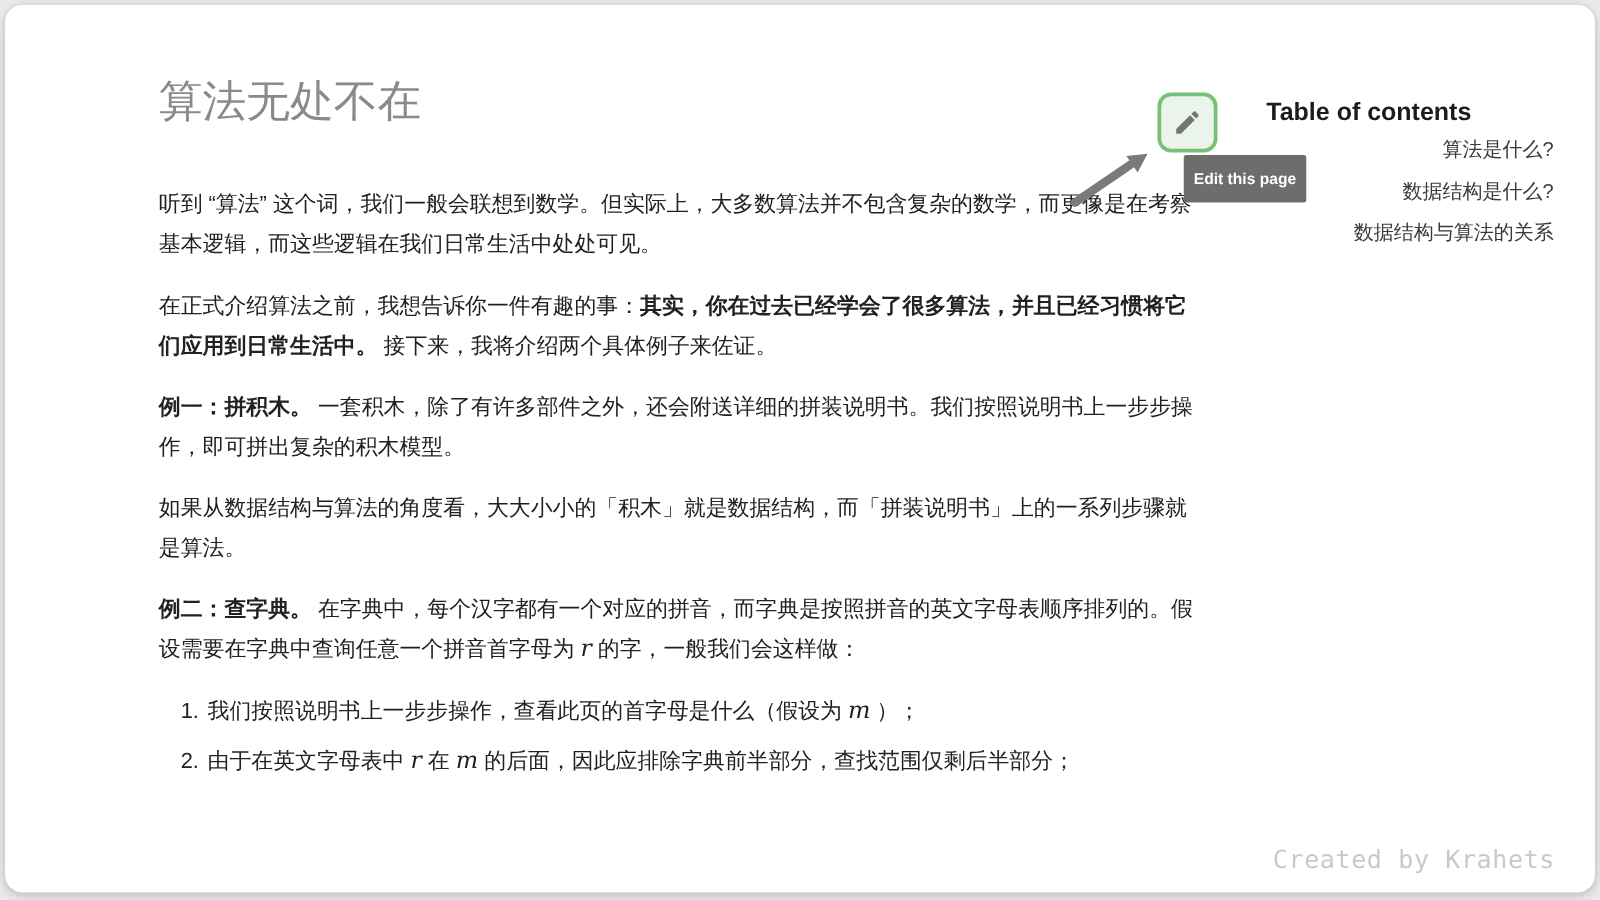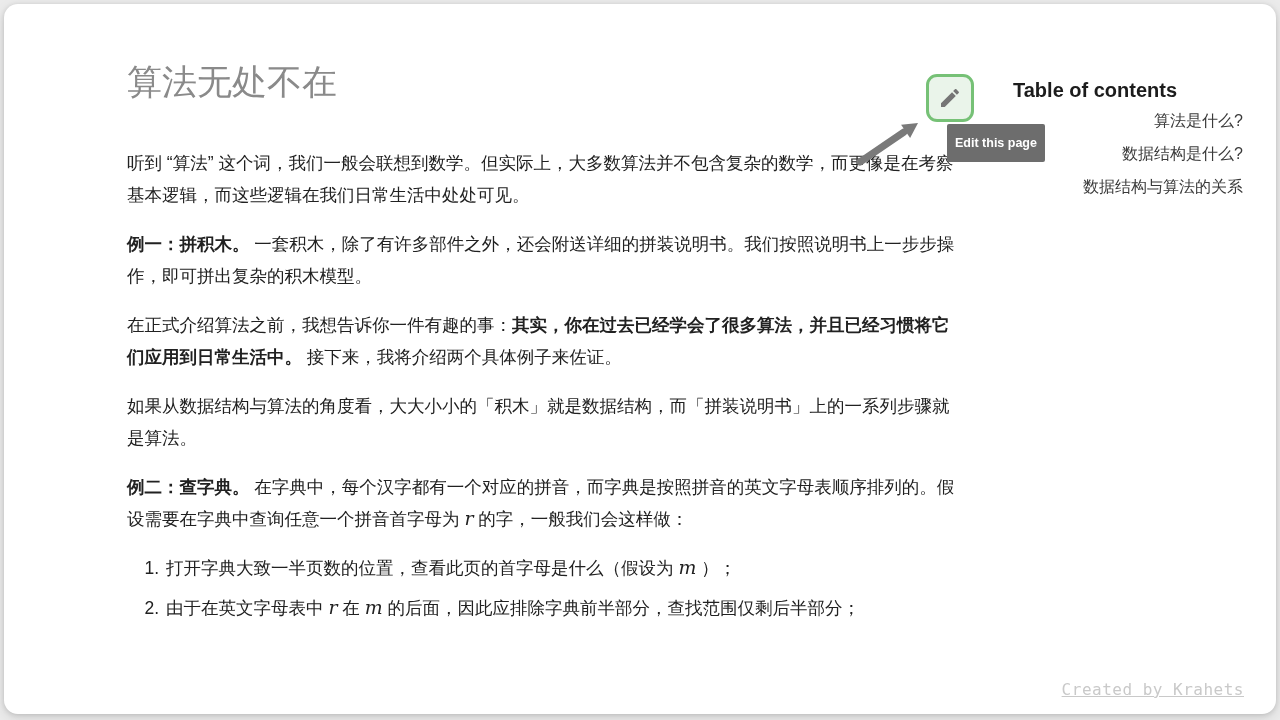--- a/index.html
+++ b/index.html
@@ -67,43 +67,43 @@
     background:var(--tooltip-bg,#6d6d6d);color:#ffffff;
     font-size:12.5px;font-weight:700;line-height:14px;
     padding:12px 8px;border-radius:2px;z-index:6;white-space:nowrap;
   }
   
   .arrow-wrap{position:absolute;left:846px;top:106px;width:80px;height:60px;z-index:3;}
   
   .credit{
     position:absolute;right:32px;bottom:15px;
     font-family:"DejaVu Sans Mono","Liberation Mono",monospace;
-    font-size:16px;color:#c9c9c9;letter-spacing:0.5px;text-decoration:underline;
+    font-size:20px;color:#c9c9c9;letter-spacing:0.5px;
   }
 </style>
 </head>
 <body>
 
 <div class="card">
 
   <main class="main-col">
     <h1 class="page-title">算法无处不在</h1>
 
     <p><span>听到 “算法” 这个词，我们一般会联想到数学。但实际上，大多数算法并不包含复杂的数学，而更像是在考察基本逻辑，而这些逻辑在我们日常生活中处处可见。</span></p>
 
+    <p><span>在正式介绍算法之前，我想告诉你一件有趣的事：</span><strong>其实，你在过去已经学会了很多算法，并且已经习惯将它们应用到日常生活中。</strong><span> 接下来，我将介绍两个具体例子来佐证。</span></p>
+
     <p><strong>例一：拼积木。</strong><span> 一套积木，除了有许多部件之外，还会附送详细的拼装说明书。我们按照说明书上一步步操作，即可拼出复杂的积木模型。</span></p>
-
-    <p><span>在正式介绍算法之前，我想告诉你一件有趣的事：</span><strong>其实，你在过去已经学会了很多算法，并且已经习惯将它们应用到日常生活中。</strong><span> 接下来，我将介绍两个具体例子来佐证。</span></p>
 
     <p><span>如果从数据结构与算法的角度看，大大小小的「积木」就是数据结构，而「拼装说明书」上的一系列步骤就是算法。</span></p>
 
     <p><strong>例二：查字典。</strong><span> 在字典中，每个汉字都有一个对应的拼音，而字典是按照拼音的英文字母表顺序排列的。假设需要在字典中查询任意一个拼音首字母为 </span><em class="math">r</em><span> 的字，一般我们会这样做：</span></p>
 
     <ol class="steps">
-      <li><span>打开字典大致一半页数的位置，查看此页的首字母是什么（假设为 </span><em class="math">m</em><span> ）；</span></li>
+      <li><span>我们按照说明书上一步步操作，查看此页的首字母是什么（假设为 </span><em class="math">m</em><span> ）；</span></li>
       <li><span>由于在英文字母表中 </span><em class="math">r</em><span> 在 </span><em class="math">m</em><span> 的后面，因此应排除字典前半部分，查找范围仅剩后半部分；</span></li>
     </ol>
   </main>
 
   <div class="arrow-wrap">
     <svg width="80" height="60" viewBox="0 0 80 60">
       <line x1="10" y1="52" x2="54" y2="22" stroke="#7a7a7a" stroke-width="7" stroke-linecap="round"></line>
       <polygon points="68,13 60.1,28 51.1,14.8" fill="#7a7a7a"></polygon>
     </svg>
   </div>

